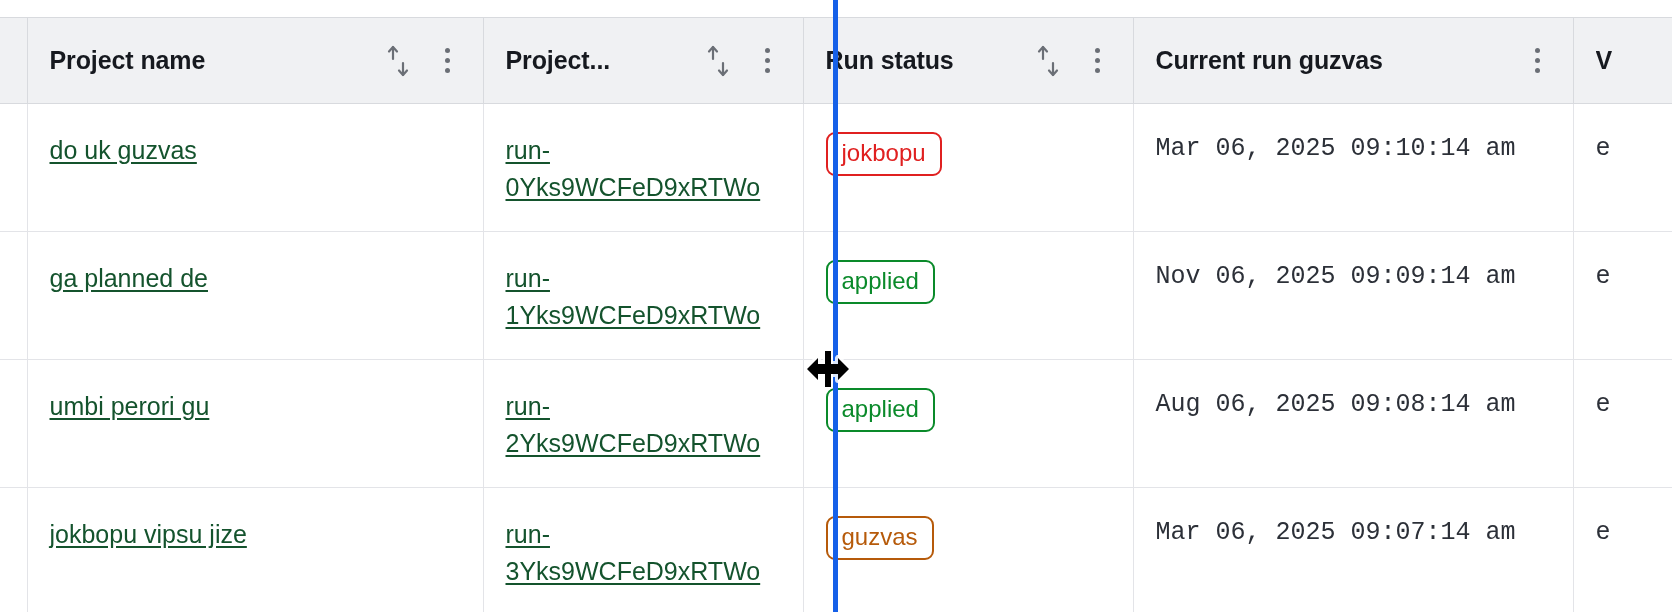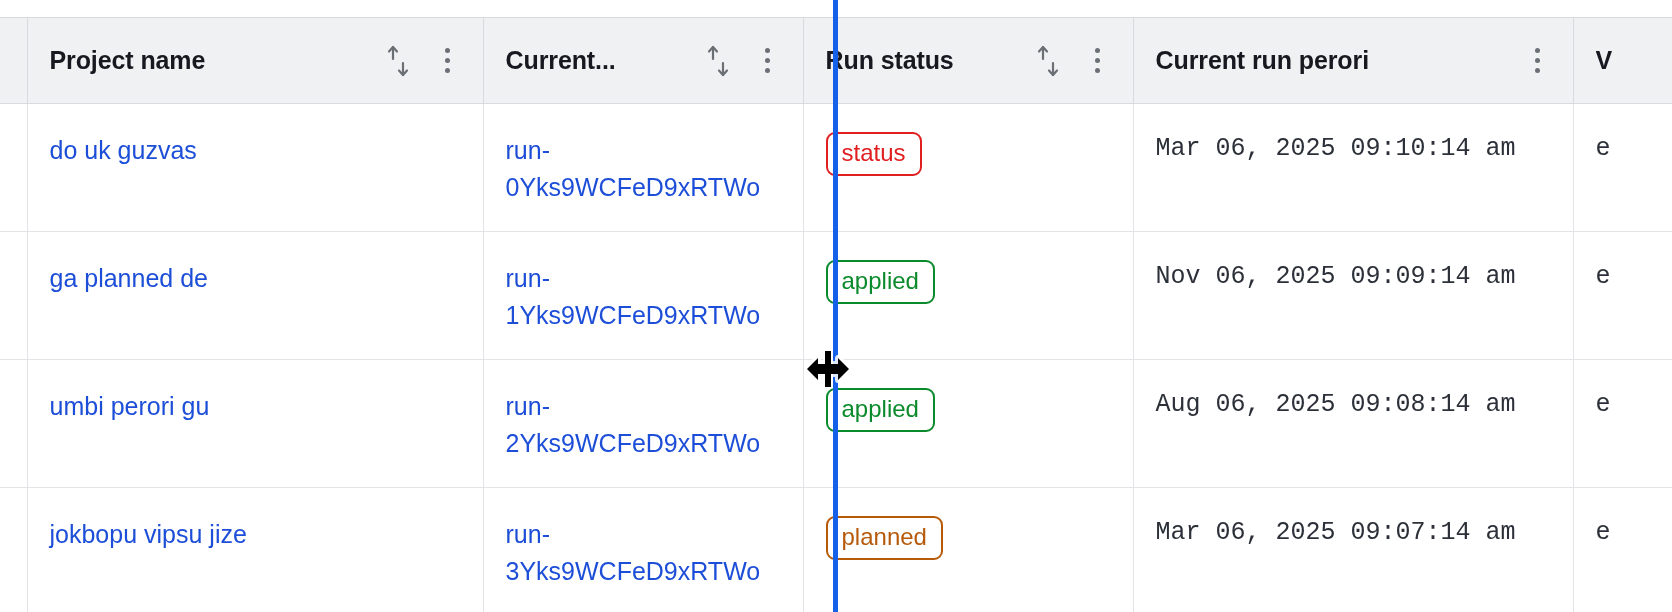--- a/index.html
+++ b/index.html
@@ -105,21 +105,22 @@
     box-sizing: border-box;
     vertical-align: top;
     font-size: 25px;
     color: #2c3038;
     background: #ffffff;
   }
   tbody td.sel-col { padding: 0; }
   tbody td .cell-pad { padding-top: 28px; }
 
   a.cell-link {
-    color: #1d4ed8;
+    color: #14532d;
+    text-decoration: underline;
     text-underline-offset: 3px;
     font-size: 25px;
     line-height: 1.48;
     word-break: break-word;
     cursor: pointer;
     margin-top: 20px;
   }
 
   .ts { white-space: nowrap; font-size: 25px; color: #2c3038; font-family: Liberation Mono, monospace; }
 
@@ -183,21 +184,21 @@
                 </svg></span>
               <span class="kebab-icon">
                 <i></i>
                 <i></i>
                 <i></i>
               </span>
             </div>
           </th>
           <th>
             <div class="th-inner">
-              <span class="th-label">Current...</span>
+              <span class="th-label">Project...</span>
               <span class="th-spacer"></span>
               <span class="sort-icon"><svg width="30" height="34" viewBox="0 0 30 34">
                   <g stroke="#6b6f76" stroke-width="2.2" fill="none" stroke-linecap="round" stroke-linejoin="round">
                     <path d="M10 15 L10 3"></path>
                     <path d="M6 7.5 L10 3 L14 7.5"></path>
                     <path d="M20 19 L20 31"></path>
                     <path d="M16 26.5 L20 31 L24 26.5"></path>
                   </g>
                 </svg></span>
               <span class="kebab-icon">
@@ -221,21 +222,21 @@
                 </svg></span>
               <span class="kebab-icon">
                 <i></i>
                 <i></i>
                 <i></i>
               </span>
             </div>
           </th>
           <th>
             <div class="th-inner">
-              <span class="th-label">Current run perori</span>
+              <span class="th-label">Current run guzvas</span>
               <span class="th-spacer"></span>
               <span class="kebab-icon">
                 <i></i>
                 <i></i>
                 <i></i>
               </span>
             </div>
           </th>
           <th>
             <div class="th-inner">
@@ -248,21 +249,21 @@
     <tbody id="table-body">
         <tr>
           <td class="sel-col"></td>
           <td>
             <div class="cell-pad"><a class="cell-link">do uk guzvas</a></div>
           </td>
           <td>
             <div class="cell-pad"><a class="cell-link">run-0Yks9WCFeD9xRTWo</a></div>
           </td>
           <td>
-            <div class="cell-pad"><span class="badge" style="color:#e02020">status</span></div>
+            <div class="cell-pad"><span class="badge" style="color:#e02020">jokbopu</span></div>
           </td>
           <td>
             <div class="cell-pad"><span class="ts">Mar 06, 2025 09:10:14 am</span></div>
           </td>
           <td>
             <div class="cell-pad"><span class="ts">e</span></div>
           </td>
         </tr>
         <tr>
           <td class="sel-col"></td>
@@ -302,21 +303,21 @@
         </tr>
         <tr>
           <td class="sel-col"></td>
           <td>
             <div class="cell-pad"><a class="cell-link">jokbopu vipsu jize</a></div>
           </td>
           <td>
             <div class="cell-pad"><a class="cell-link">run-3Yks9WCFeD9xRTWo</a></div>
           </td>
           <td>
-            <div class="cell-pad"><span class="badge" style="color:#b65a0a">planned</span></div>
+            <div class="cell-pad"><span class="badge" style="color:#b65a0a">guzvas</span></div>
           </td>
           <td>
             <div class="cell-pad"><span class="ts">Mar 06, 2025 09:07:14 am</span></div>
           </td>
           <td>
             <div class="cell-pad"><span class="ts">e</span></div>
           </td>
         </tr>
       </tbody>
   </table>

